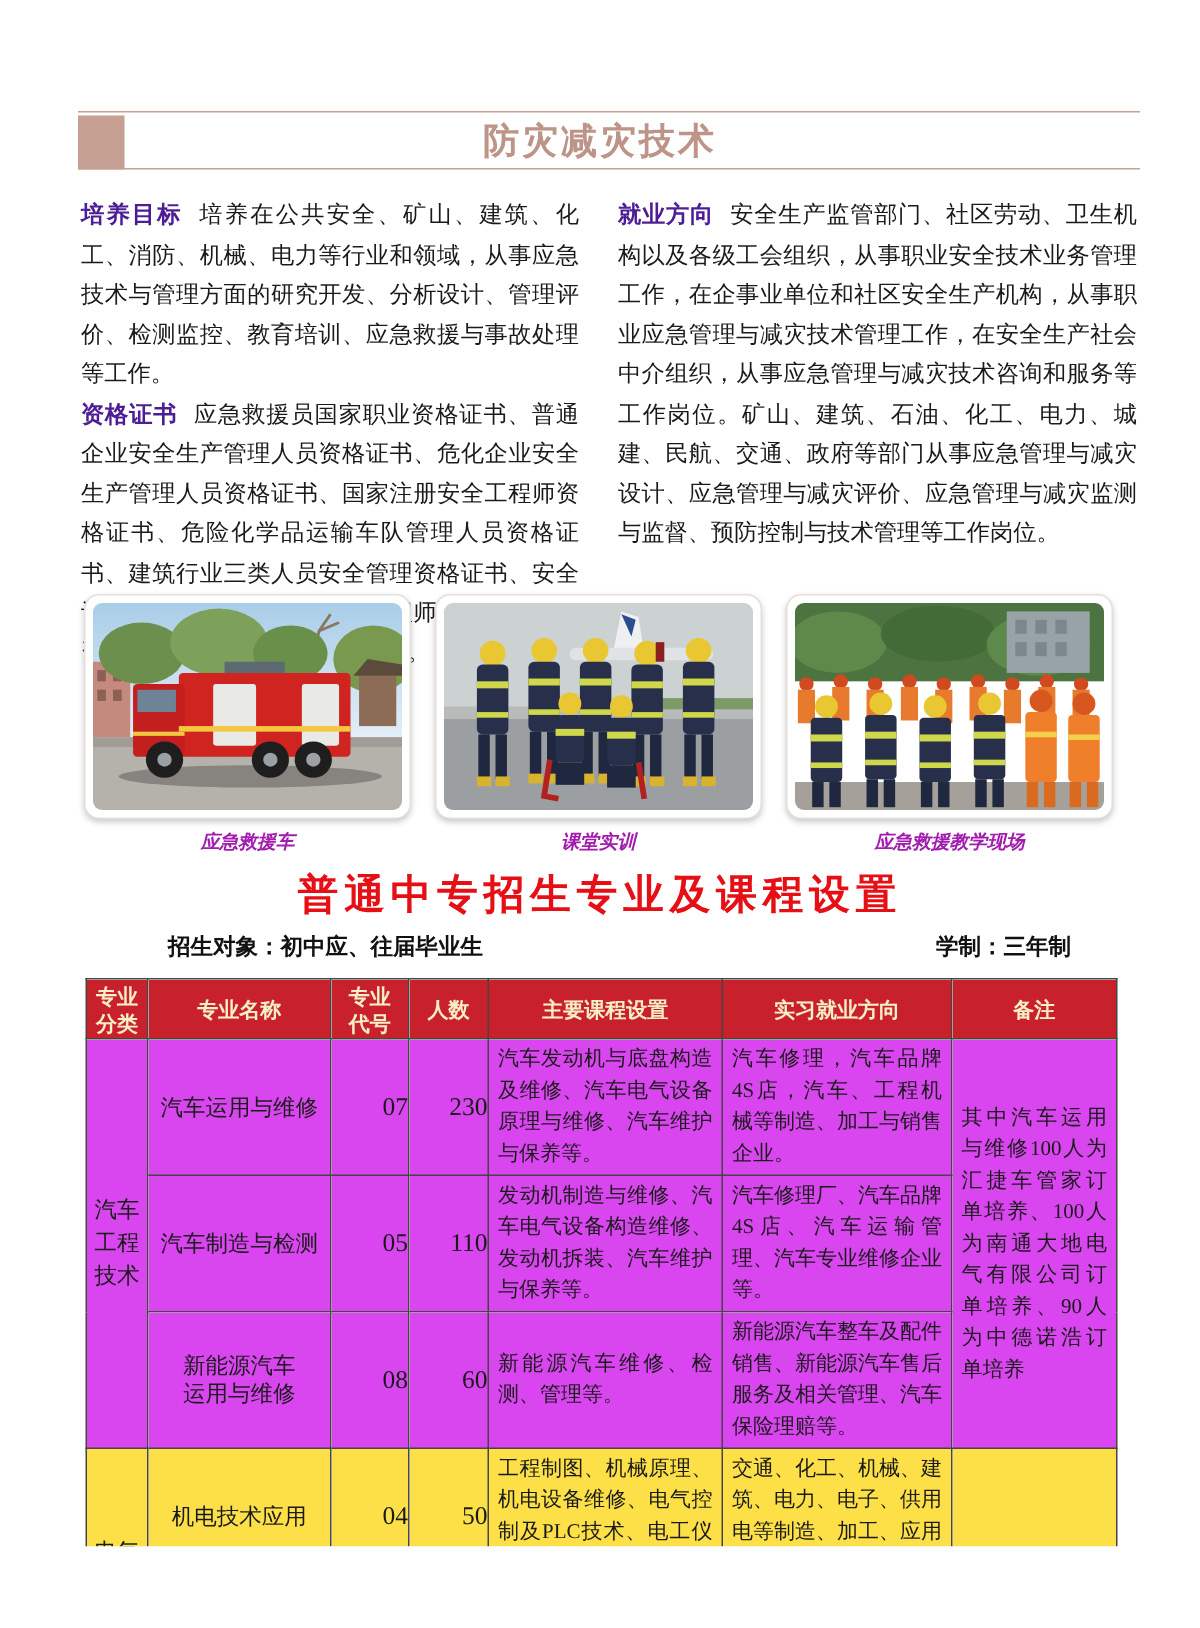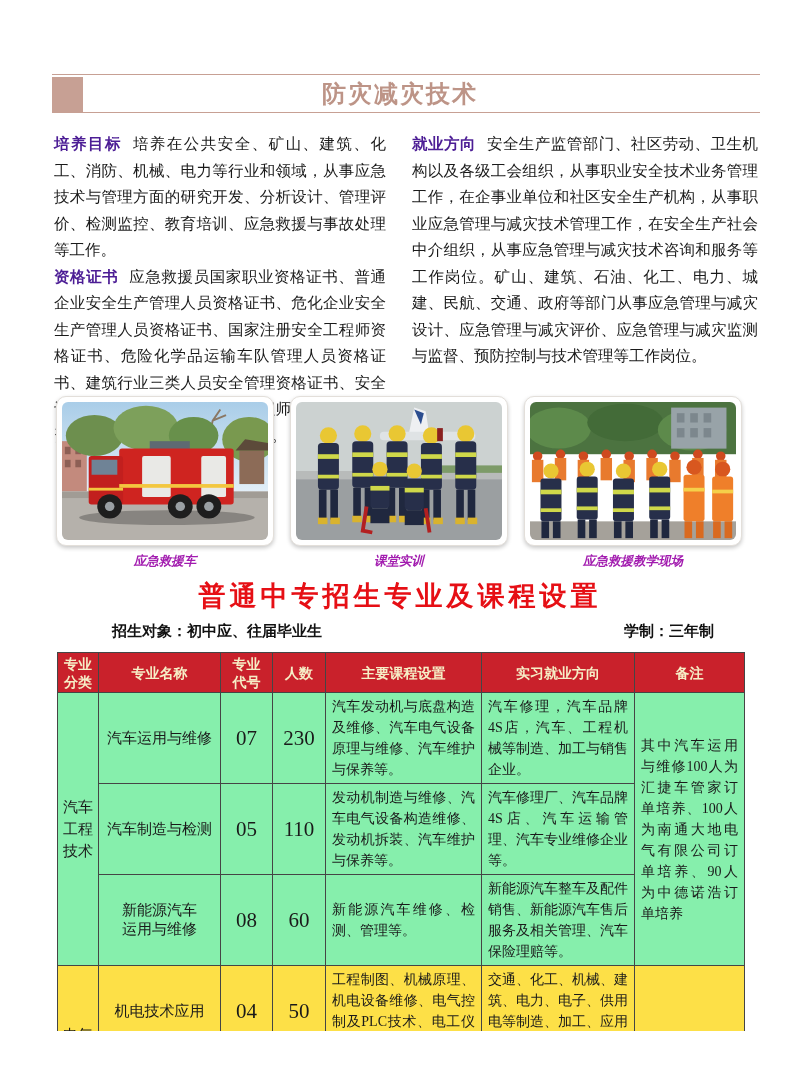--- a/index.html
+++ b/index.html
@@ -50,25 +50,25 @@
   table{border-collapse:collapse;table-layout:fixed;width:687px;}
   th,td{border:1px solid #454545;padding:0;overflow:hidden;}
   th{
     background:#c9212b;color:#f6eec6;font-family:"Liberation Sans","DejaVu Sans",sans-serif;
     font-weight:bold;font-size:14px;line-height:18px;text-align:center;
   }
   th + th{border-left-color:rgba(255,255,255,0.55);}
   .hrow{height:40px;}
   .r1{height:66px;} .r2{height:65px;} .r3{height:73px;} .r4{height:70px;} .r5{height:65px;}
   td{font-size:14.6px;}
-  .bg-y{background:#86efac;}
+  .bg-y{background:#d946ef;}
   .bg-l{background:#fde047;}
   .cat{text-align:center;font-size:15px;line-height:22px;}
   .name{text-align:center;font-size:15px;}
-  .num{text-align:center;font-size:21px;}
+  .num{text-align:right;font-size:17px;}
   .txt{text-align:justify;padding:3px 6px;font-size:14px;line-height:21px;}
   .pre{white-space:pre-line;}
   
   .pageno{position:absolute;top:1037px;left:688px;
     font-family:"Liberation Sans","DejaVu Sans",sans-serif;font-size:15px;color:#1a1a1a;}
   .chev{color:#969696;font-size:13px;letter-spacing:-1px;margin-left:5px;font-weight:bold;}
 </style>
 </head>
 <body>
 

